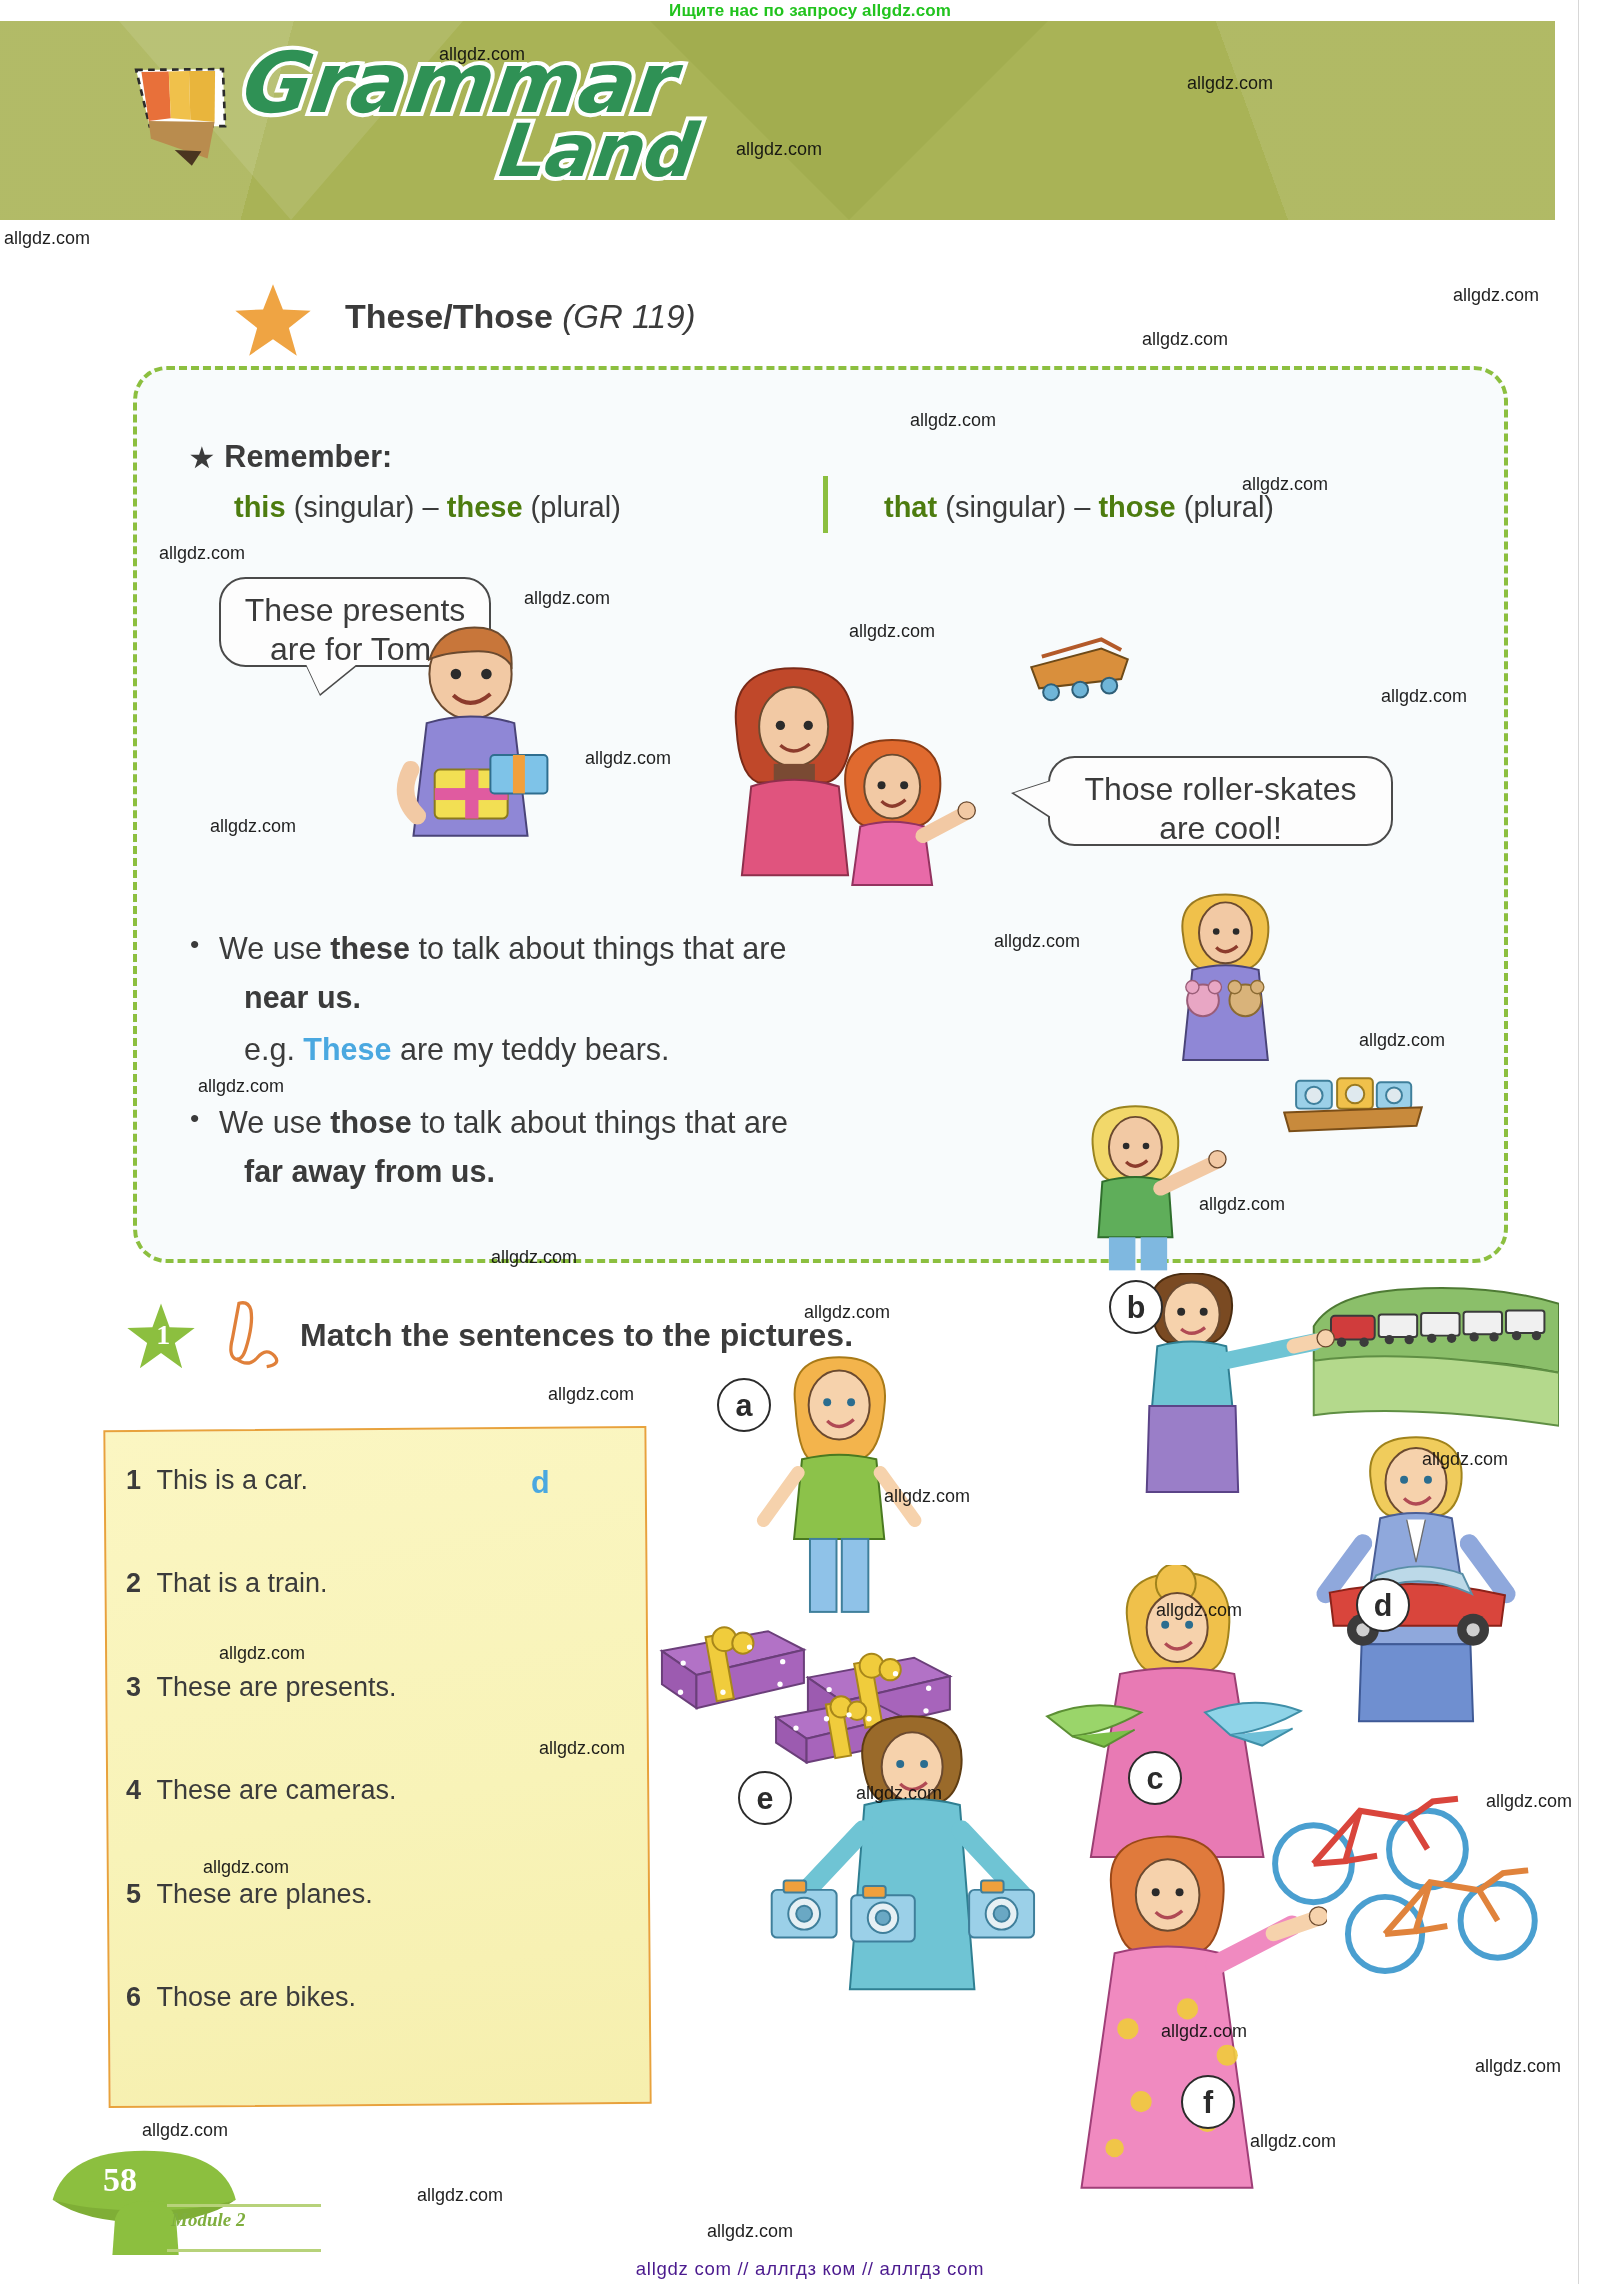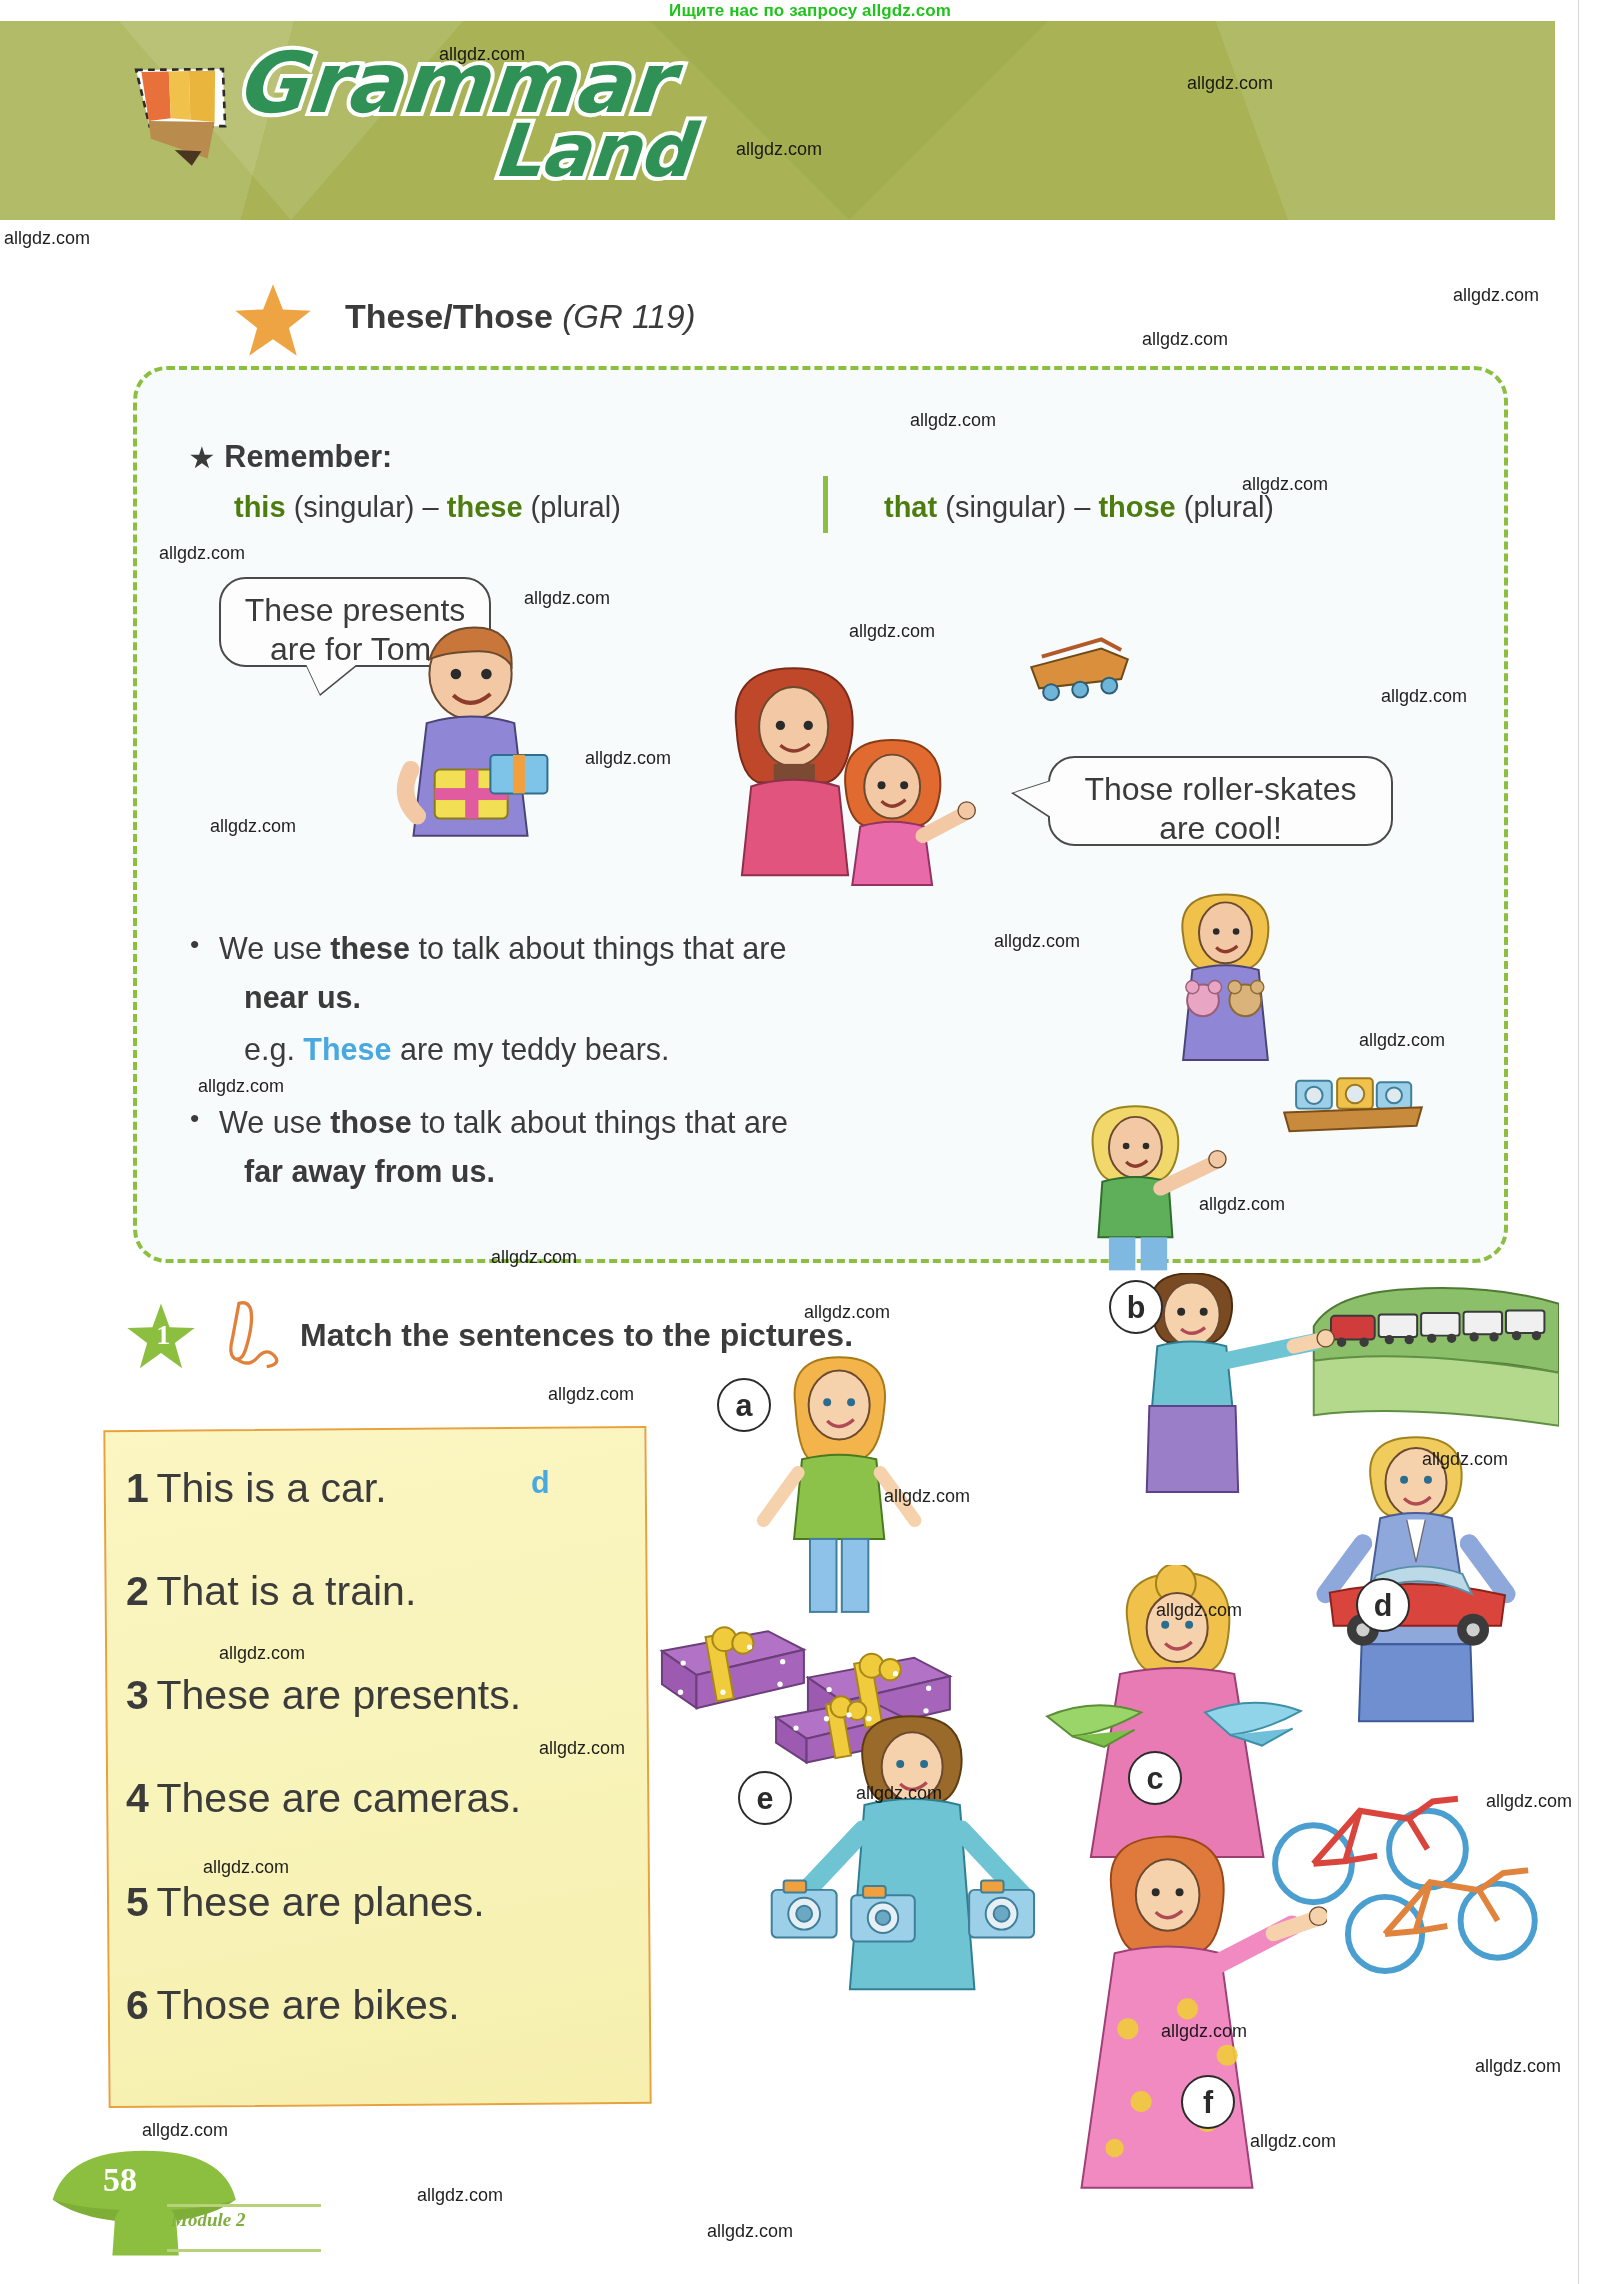--- a/index.html
+++ b/index.html
@@ -154,21 +154,21 @@
   }
 
   
   .ybox{
     position:absolute;left:106px;top:1428px;width:539px;height:674px;
     background:linear-gradient(170deg,#fbf6c2 0%,#f8f3b8 55%,#f6efae 100%);
     border:2.7px solid #e8a23c;
     transform:rotate(-.45deg);
   }
   .ylist{position:absolute;left:126px;top:1445px;width:531px;}
-  .yrow{position:absolute;left:0;font-size:41px;color:#3b3b3b;white-space:nowrap;}
+  .yrow{position:absolute;left:0;font-size:27px;color:#3b3b3b;white-space:nowrap;}
   .yrow .n{display:inline-block;width:30.5px;font-weight:700;}
   .yans{position:absolute;font-size:30.5px;font-weight:700;color:#4aa8e0;}
 
   
   .stage{position:absolute;left:637px;top:1313px;width:942px;height:915px;}
 
   .plabel{
     position:absolute;width:50px;height:50px;border-radius:50%;
     background:#ffffff;border:2.7px solid #2b2b2b;
     display:flex;align-items:center;justify-content:center;
@@ -590,20 +590,23 @@
   <svg class="mush" viewBox="0 0 330 170">
     <path d="M10 84 Q30 10 148 10 Q268 10 286 84 Q238 104 148 104 Q58 104 10 84Z" fill="#8cbf3f"></path>
     <path d="M10 84 Q60 100 148 100 Q238 100 286 84 Q238 118 148 118 Q58 118 10 84Z" fill="#7fae36"></path>
     <path d="M104 112 Q112 86 150 86 Q188 86 196 112 L200 168 L100 168Z" fill="#8cbf3f"></path>
   </svg>
   <div class="pageNo">58</div>
   <div class="modLine" style="top:2204px"></div>
   <div class="modLabel">Module 2</div>
   <div class="modLine" style="top:2249px"></div>
 
+  <div class="botbar">
+    <span>allgdz com  //  аллгдз ком  //  аллгдз com</span>
+  </div>
 
   <div class="rightgutter"></div>
 
   <div class="wm" style="left:439px;top:44px">allgdz.com</div>
   <div class="wm" style="left:1187px;top:73px">allgdz.com</div>
   <div class="wm" style="left:736px;top:139px">allgdz.com</div>
   <div class="wm" style="left:4px;top:228px">allgdz.com</div>
   <div class="wm" style="left:1453px;top:285px">allgdz.com</div>
   <div class="wm" style="left:1142px;top:329px">allgdz.com</div>
   <div class="wm" style="left:910px;top:410px">allgdz.com</div>

